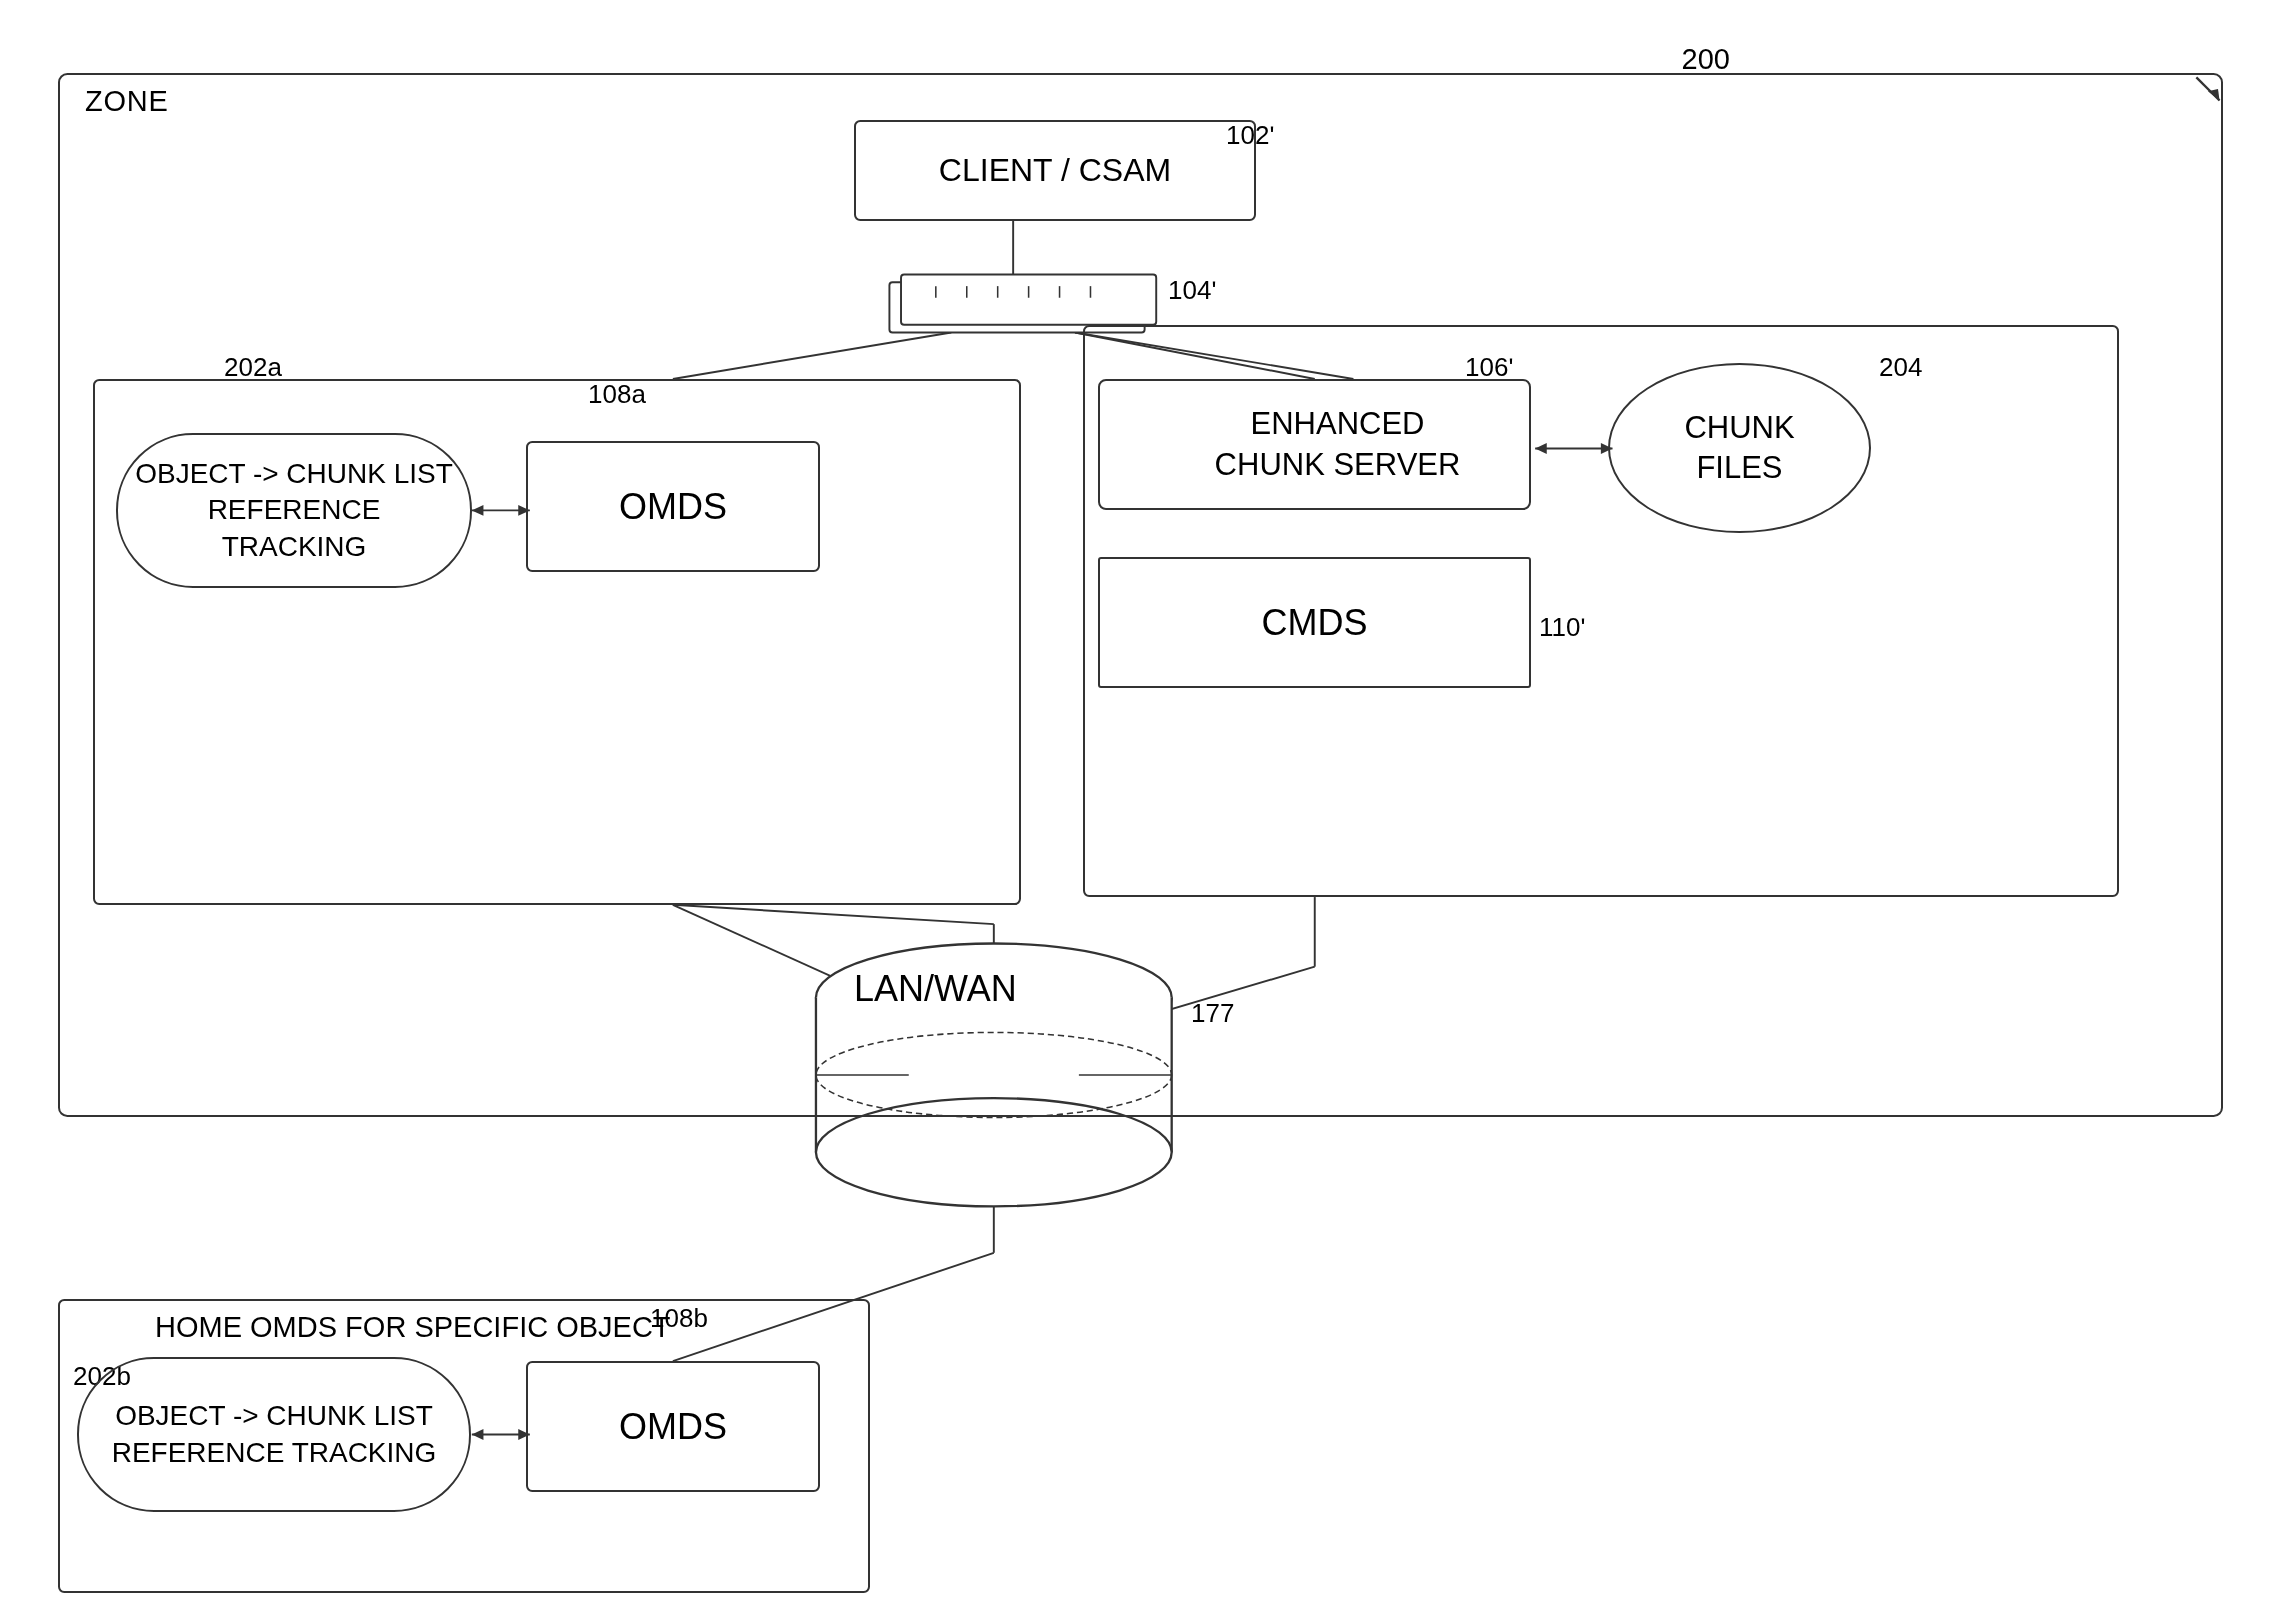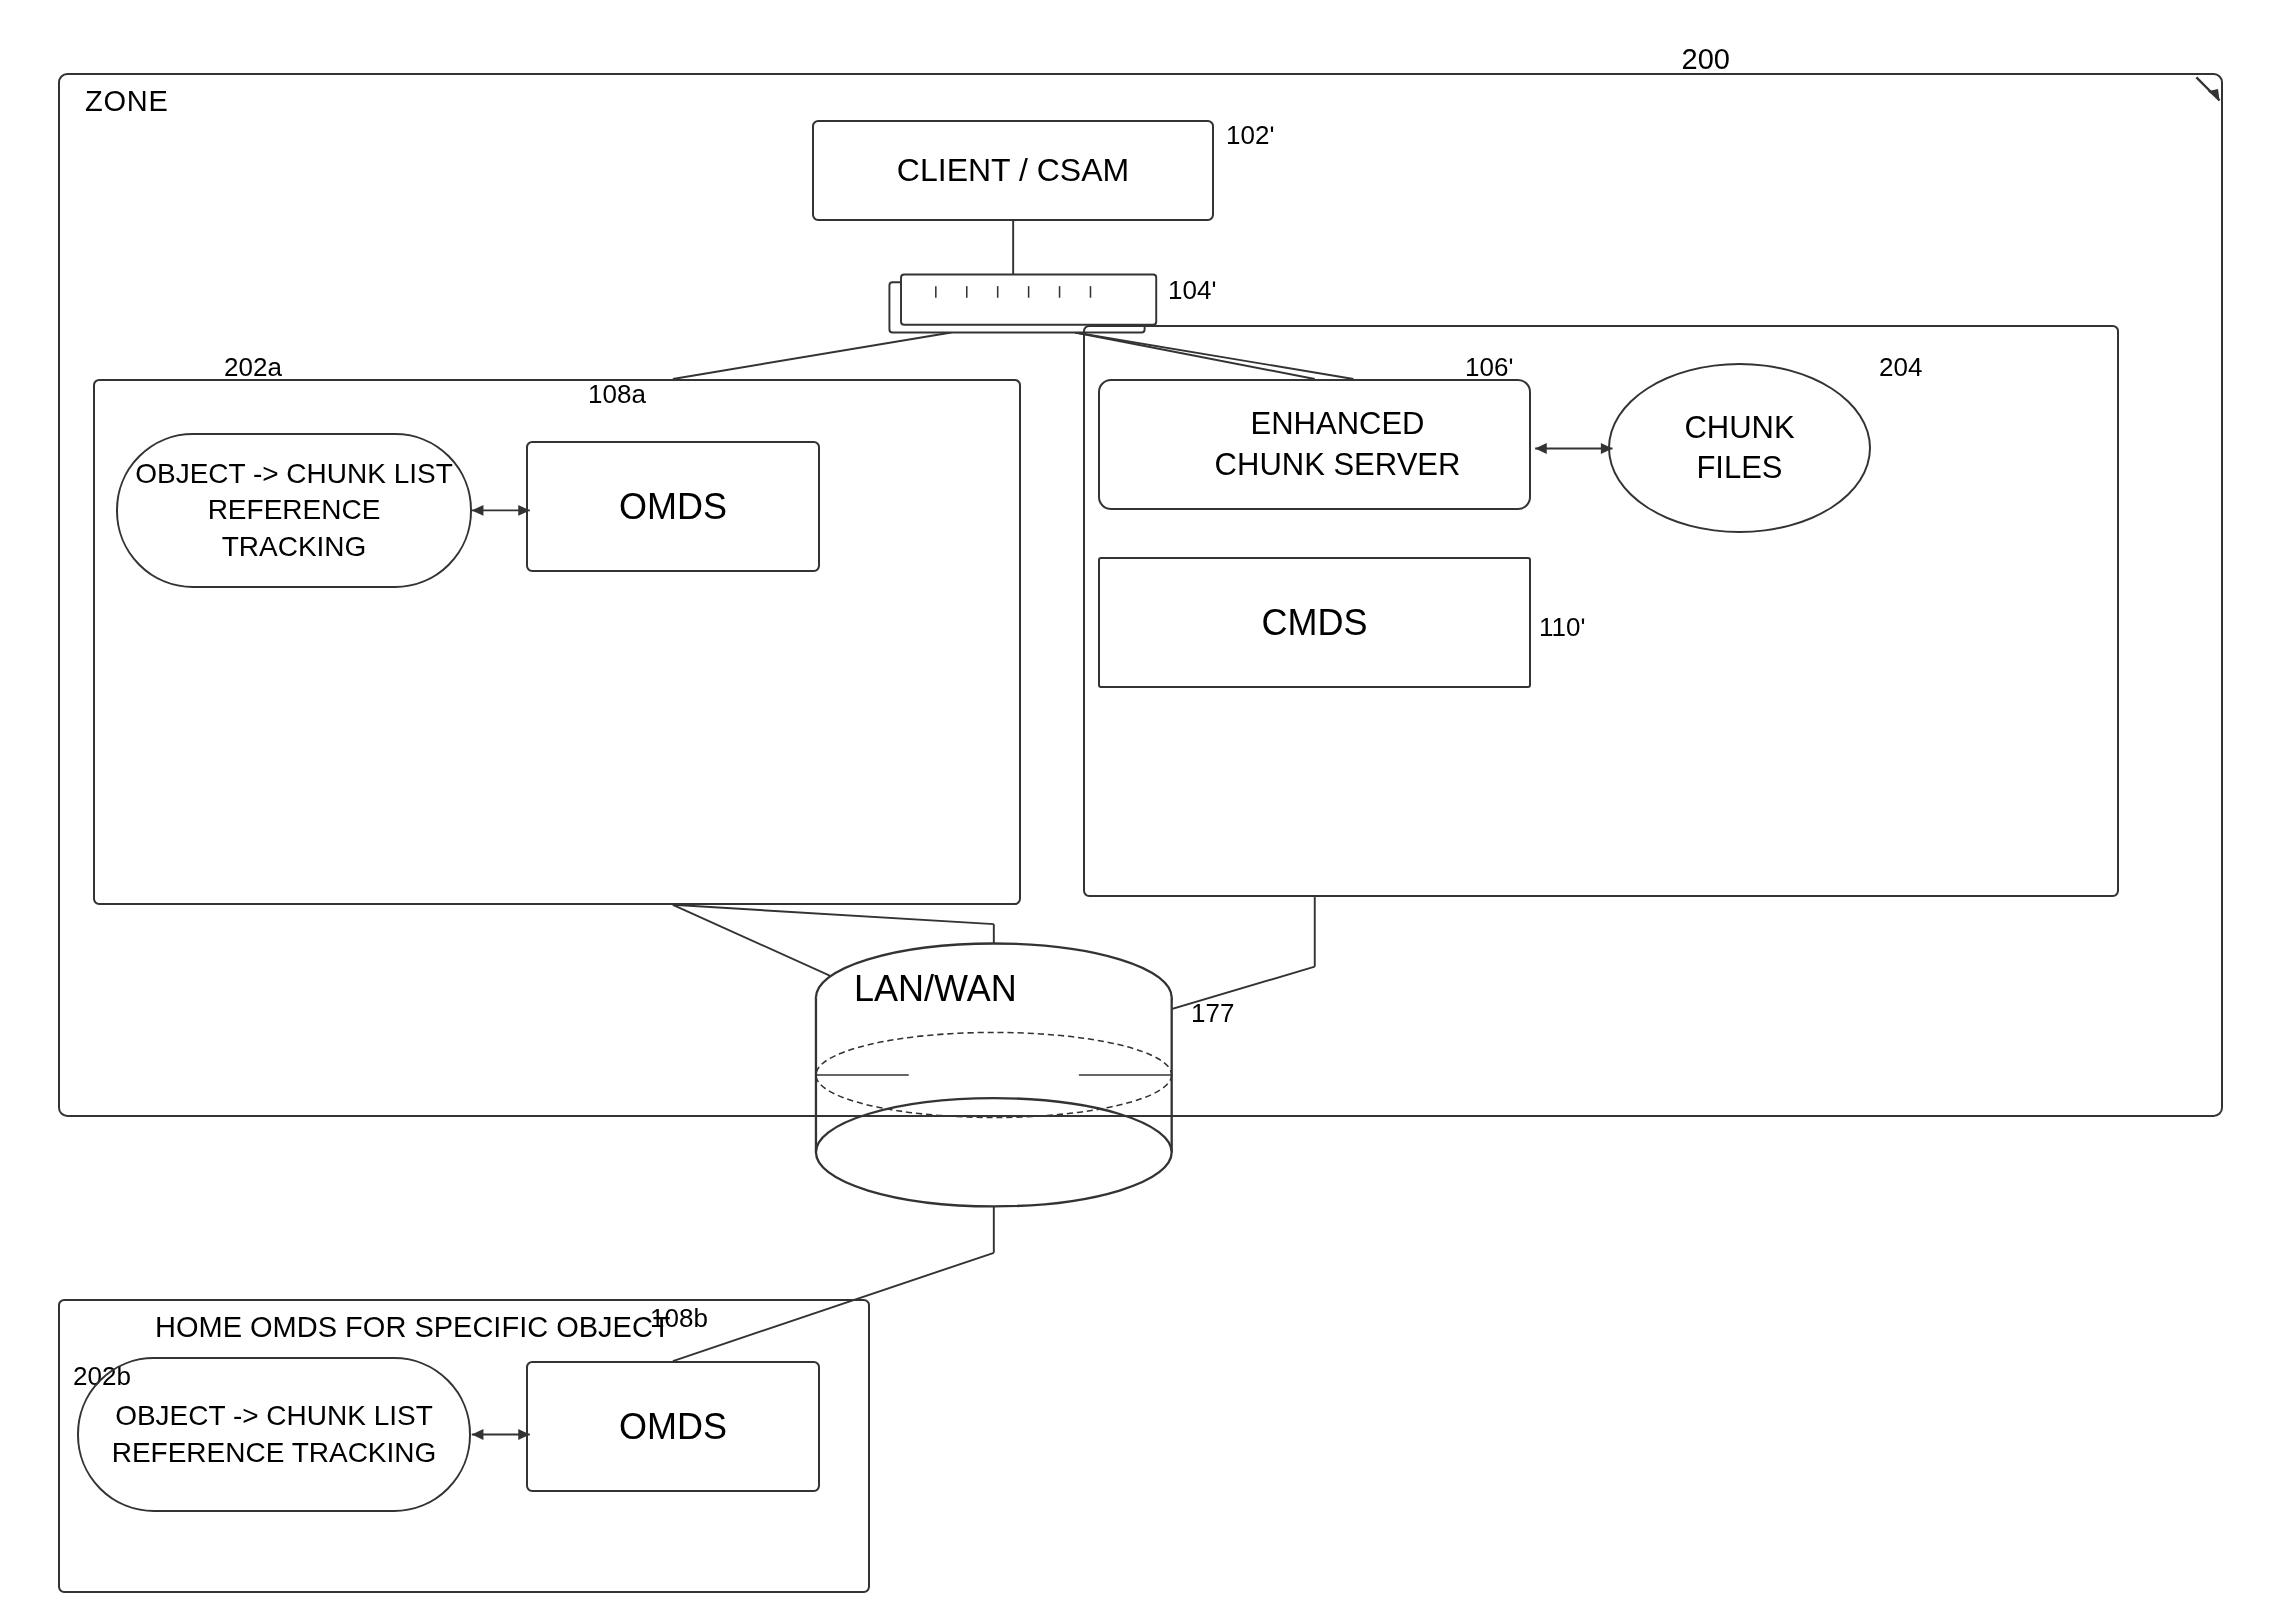--- a/index.html
+++ b/index.html
@@ -45,21 +45,21 @@
       left: 85px;
       font-size: 29px;
       font-weight: normal;
       letter-spacing: 0.8px;
     }
 
     
     .client-box {
       position: absolute;
       top: 120px;
-      left: 812px;
+      left: 854px;
       width: 402px;
       height: 101px;
       border: 2.3px solid #333;
       border-radius: 6.2px;
       display: flex;
       align-items: center;
       justify-content: center;
     }
 
     .client-label {
@@ -164,21 +164,21 @@
     }
 
     
     .enhanced-server-box {
       position: absolute;
       top: 379px;
       left: 1098px;
       width: 433px;
       height: 131px;
       border: 2.3px solid #333;
-      border-radius: 13px;
+      border-radius: 8px;
       display: flex;
       align-items: center;
       justify-content: center;
       text-align: center;
       padding-left: 46px;
     }
 
     .enhanced-server-label {
       font-size: 31px;
       line-height: 1.3;

